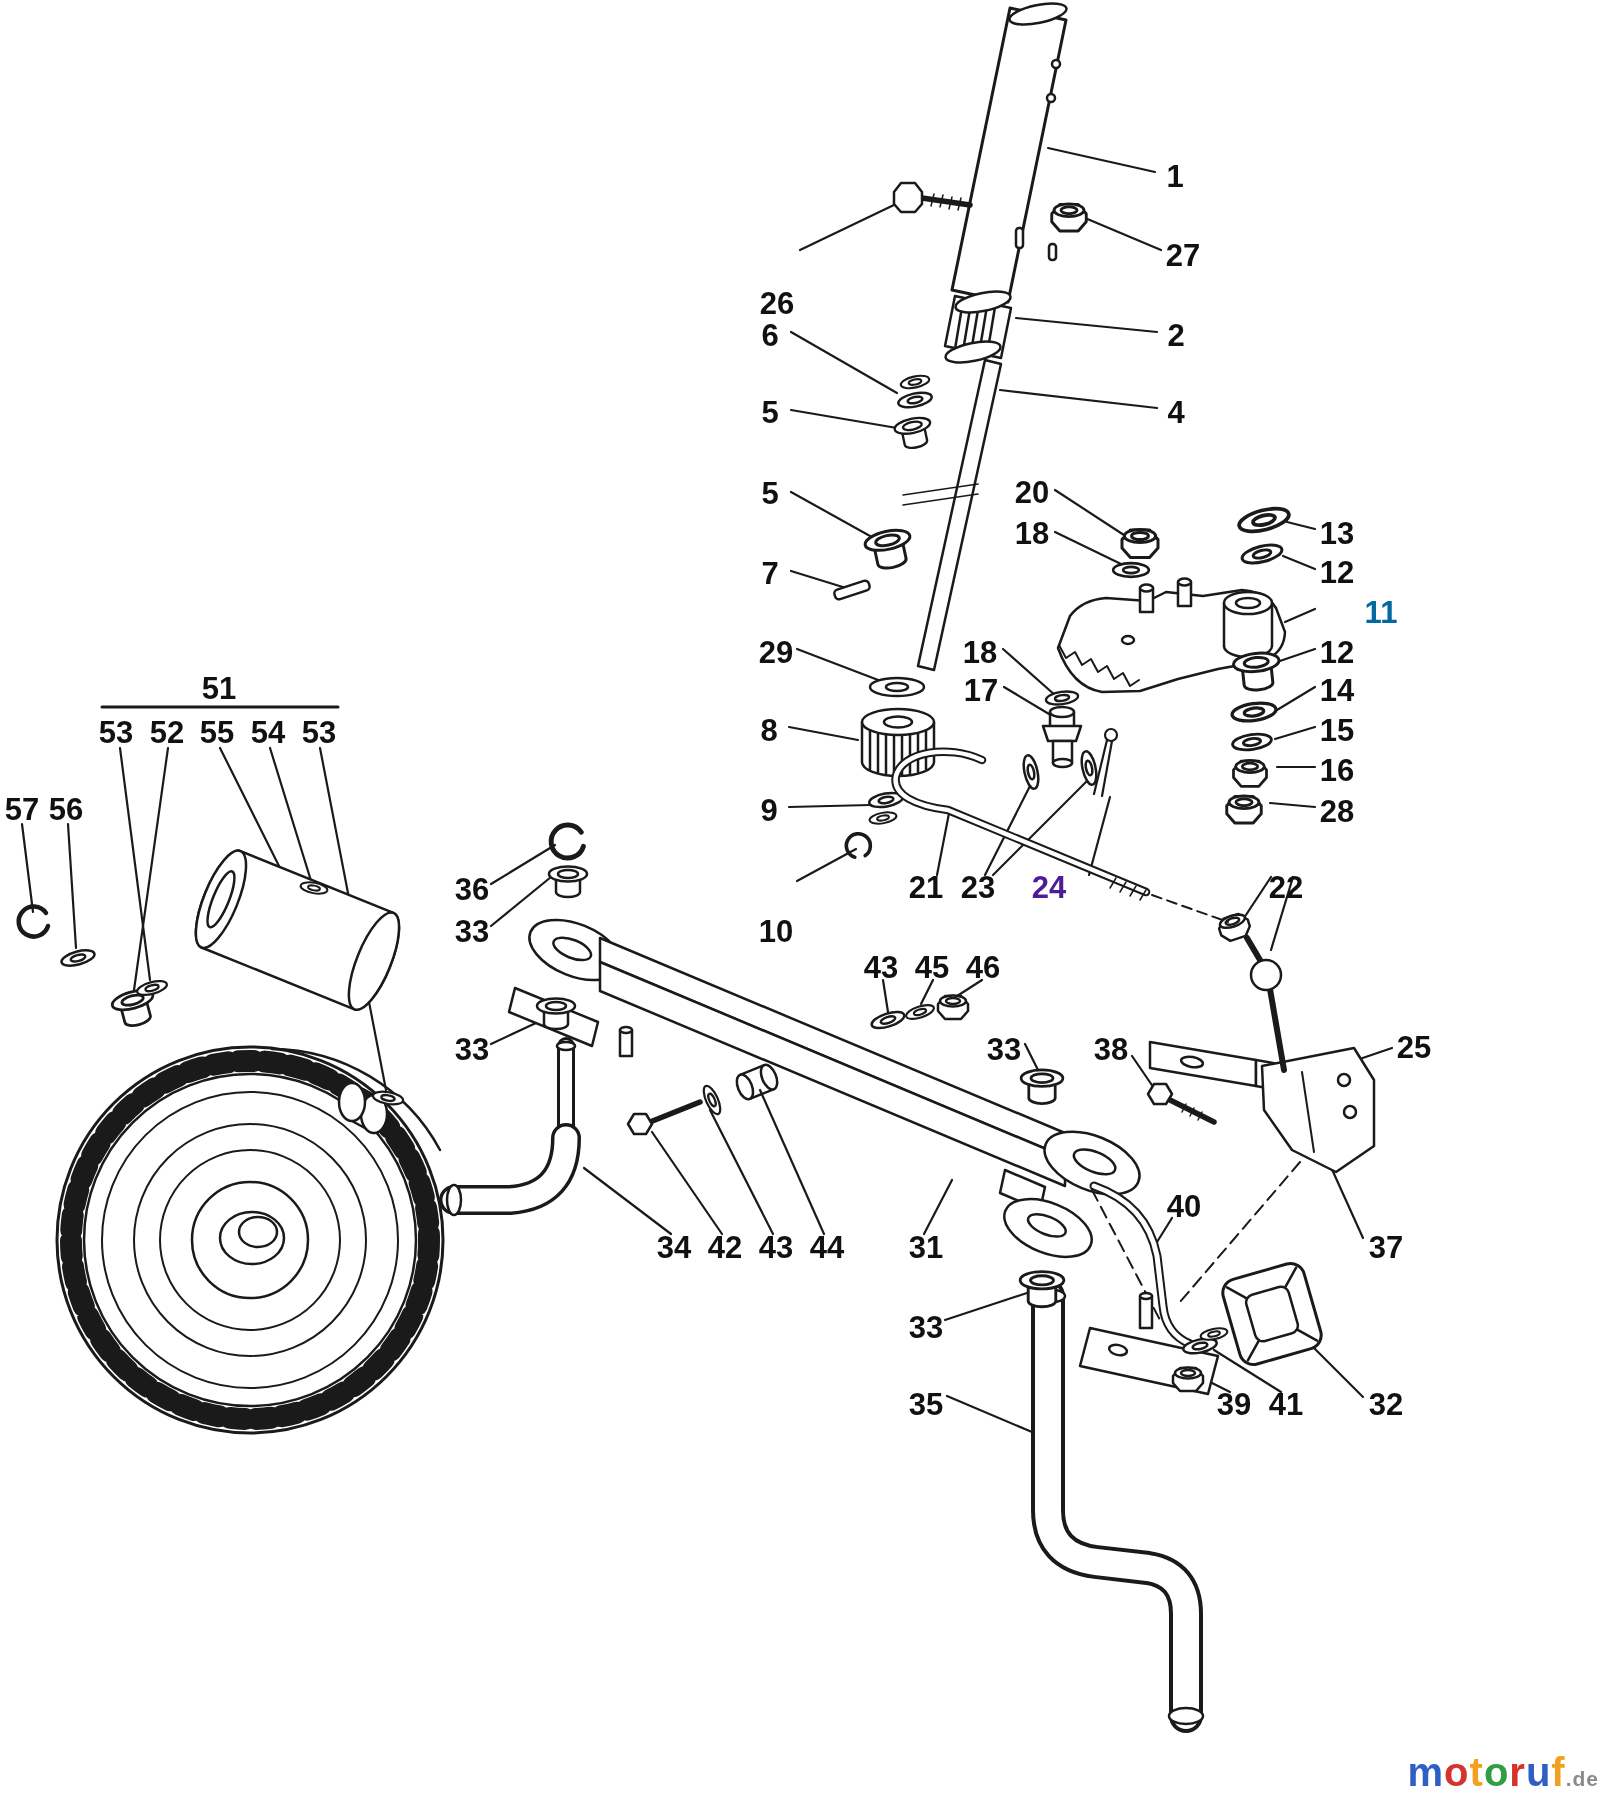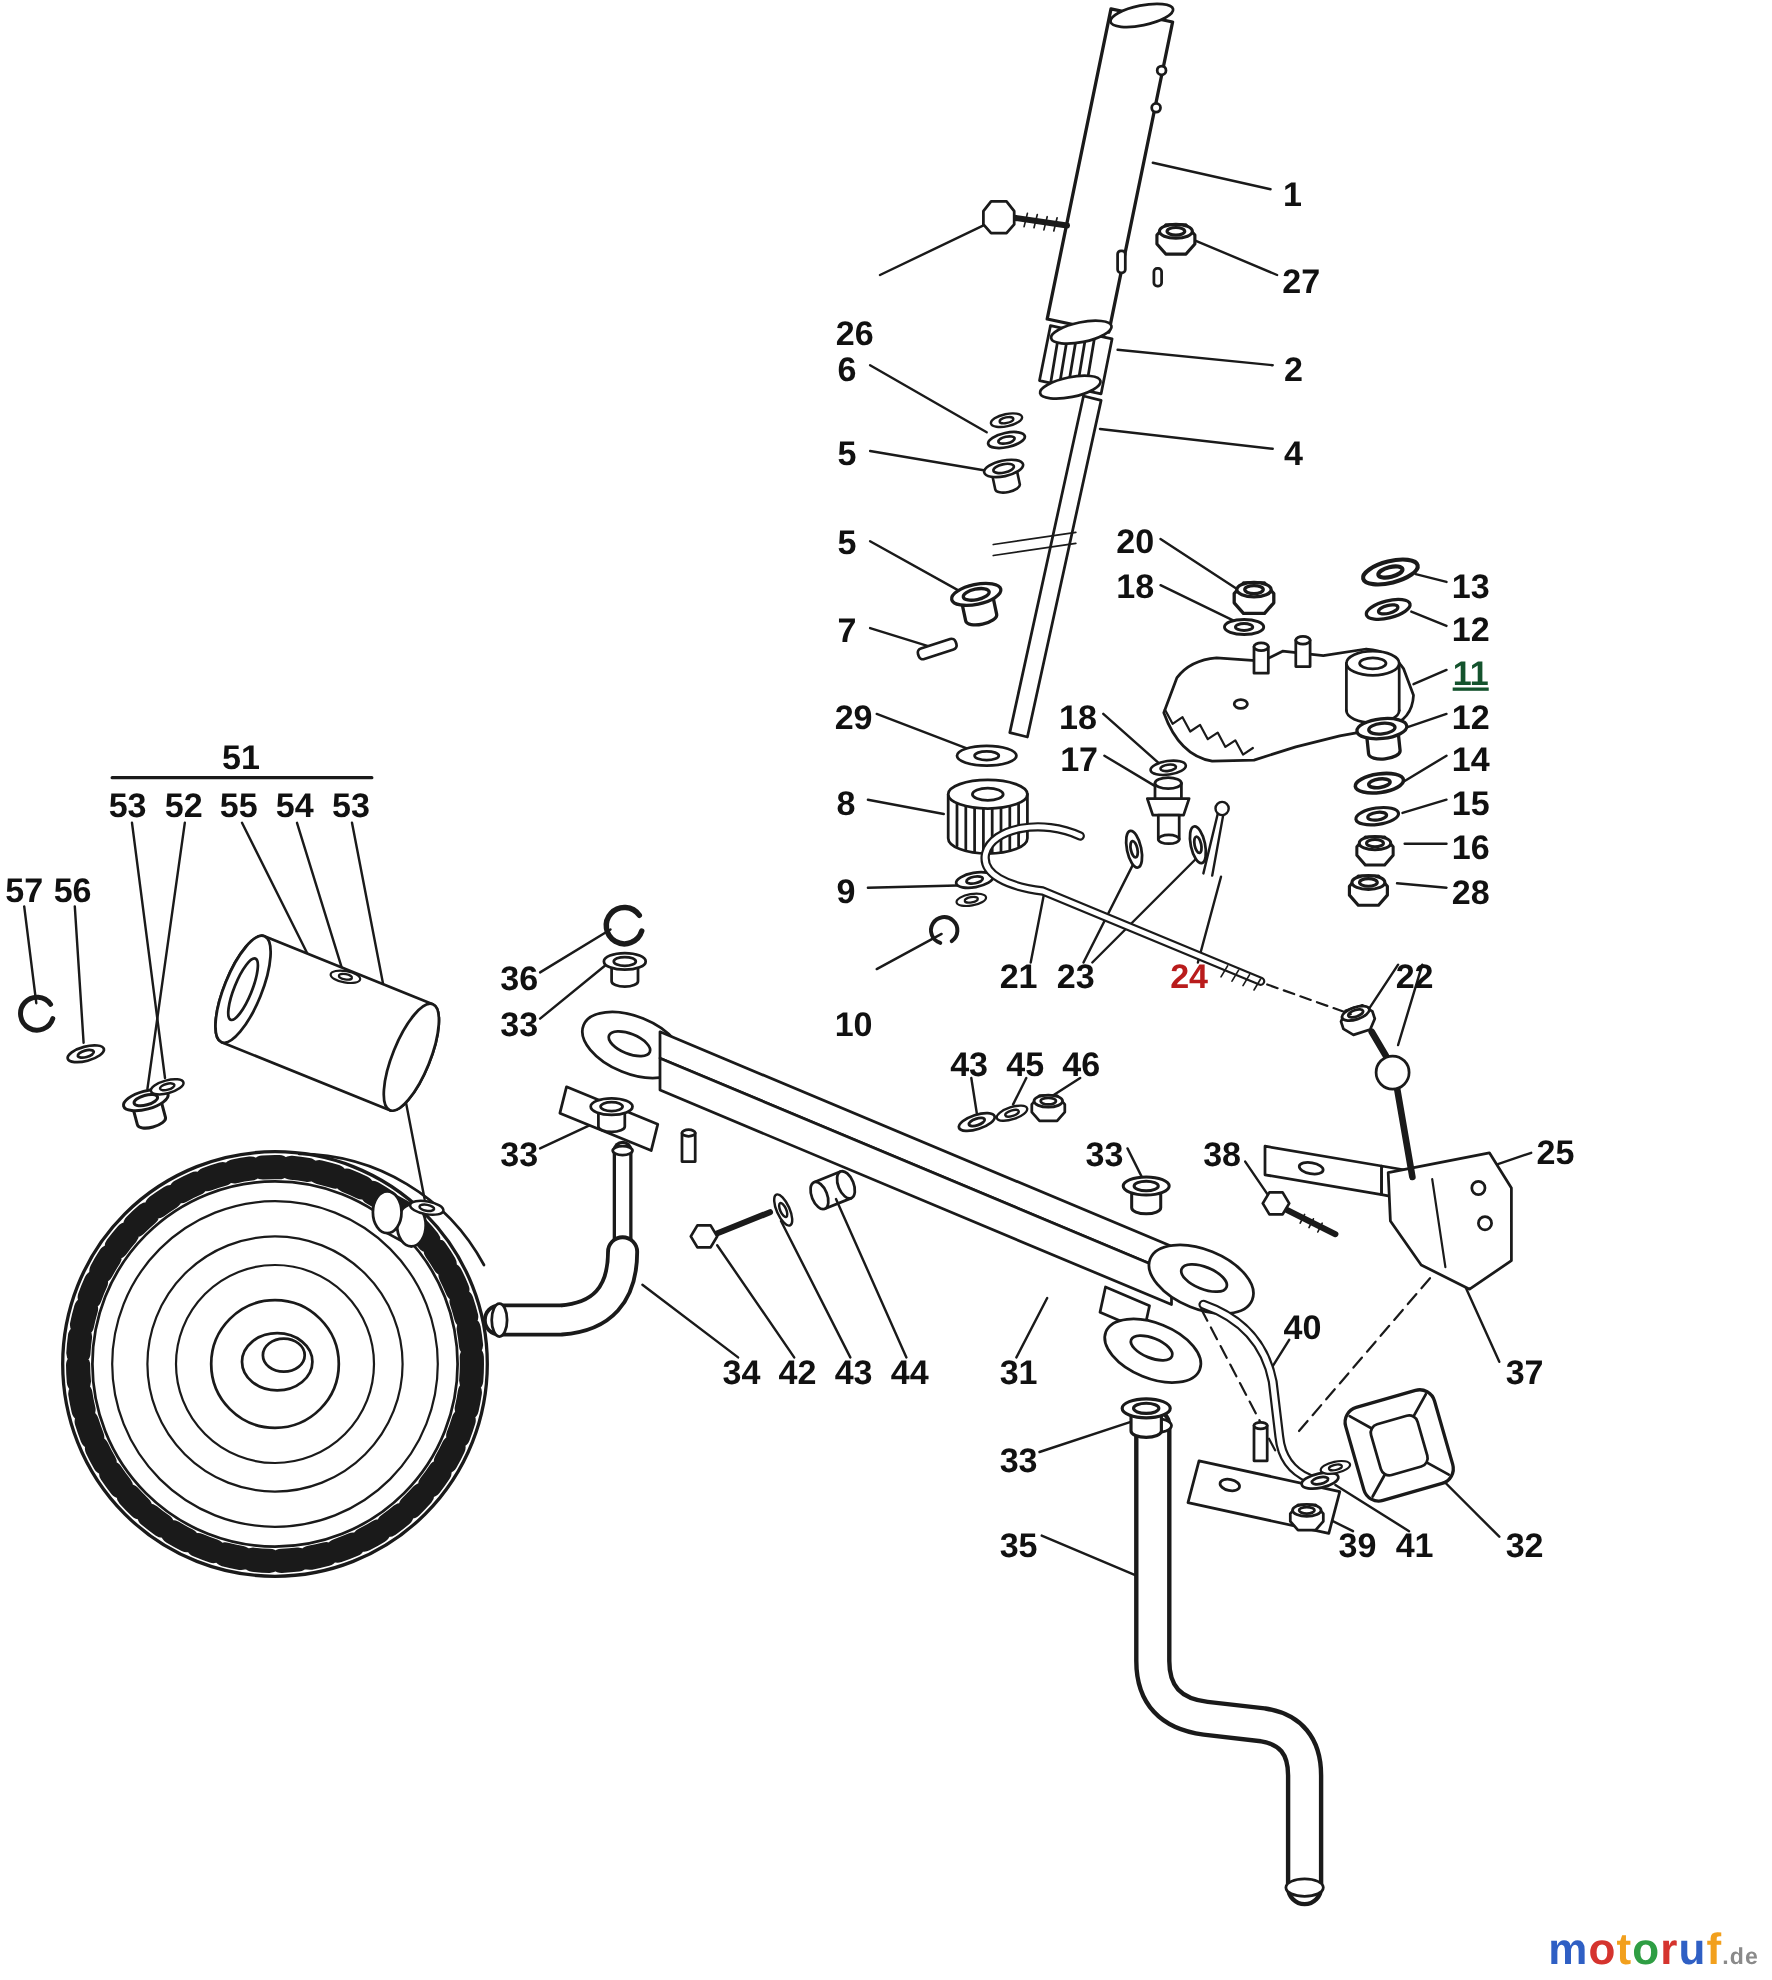--- a/index.html
+++ b/index.html
@@ -365,21 +365,21 @@
       <div class="callout" style="left: 770px; top: 336px; color: rgb(17, 17, 17);">6</div>
       <div class="callout" style="left: 1176px; top: 336px; color: rgb(17, 17, 17);">2</div>
       <div class="callout" style="left: 770px; top: 413px; color: rgb(17, 17, 17);">5</div>
       <div class="callout" style="left: 1176px; top: 413px; color: rgb(17, 17, 17);">4</div>
       <div class="callout" style="left: 770px; top: 494px; color: rgb(17, 17, 17);">5</div>
       <div class="callout" style="left: 1032px; top: 493px; color: rgb(17, 17, 17);">20</div>
       <div class="callout" style="left: 1032px; top: 534px; color: rgb(17, 17, 17);">18</div>
       <div class="callout" style="left: 1337px; top: 534px; color: rgb(17, 17, 17);">13</div>
       <div class="callout" style="left: 770px; top: 574px; color: rgb(17, 17, 17);">7</div>
       <div class="callout" style="left: 1337px; top: 573px; color: rgb(17, 17, 17);">12</div>
-      <div class="callout" style="left: 1337px; top: 613px; color: #14532d; text-decoration: underline;">11</div>
+      <div class="callout" style="left: 1381px; top: 613px; color: #0369a1;">11</div>
       <div class="callout" style="left: 776px; top: 653px; color: rgb(17, 17, 17);">29</div>
       <div class="callout" style="left: 980px; top: 653px; color: rgb(17, 17, 17);">18</div>
       <div class="callout" style="left: 1337px; top: 653px; color: rgb(17, 17, 17);">12</div>
       <div class="callout" style="left: 981px; top: 691px; color: rgb(17, 17, 17);">17</div>
       <div class="callout" style="left: 1337px; top: 691px; color: rgb(17, 17, 17);">14</div>
       <div class="callout" style="left: 769px; top: 731px; color: rgb(17, 17, 17);">8</div>
       <div class="callout" style="left: 1337px; top: 731px; color: rgb(17, 17, 17);">15</div>
       <div class="callout" style="left: 1337px; top: 771px; color: rgb(17, 17, 17);">16</div>
       <div class="callout" style="left: 769px; top: 811px; color: rgb(17, 17, 17);">9</div>
       <div class="callout" style="left: 1337px; top: 812px; color: rgb(17, 17, 17);">28</div>
@@ -388,21 +388,21 @@
       <div class="callout" style="left: 167px; top: 733px; color: rgb(17, 17, 17);">52</div>
       <div class="callout" style="left: 217px; top: 733px; color: rgb(17, 17, 17);">55</div>
       <div class="callout" style="left: 268px; top: 733px; color: rgb(17, 17, 17);">54</div>
       <div class="callout" style="left: 319px; top: 733px; color: rgb(17, 17, 17);">53</div>
       <div class="callout" style="left: 22px; top: 810px; color: rgb(17, 17, 17);">57</div>
       <div class="callout" style="left: 66px; top: 810px; color: rgb(17, 17, 17);">56</div>
       <div class="callout" style="left: 472px; top: 890px; color: rgb(17, 17, 17);">36</div>
       <div class="callout" style="left: 776px; top: 888px; color: rgb(17, 17, 17); margin-top: 44px;">10</div>
       <div class="callout" style="left: 926px; top: 888px; color: rgb(17, 17, 17);">21</div>
       <div class="callout" style="left: 978px; top: 888px; color: rgb(17, 17, 17);">23</div>
-      <div class="callout" style="left: 1081px; top: 888px; color: #b91c1c;">24</div>
+      <div class="callout" style="left: 1049px; top: 888px; color: #4c1d95;">24</div>
       <div class="callout" style="left: 1286px; top: 888px; color: rgb(17, 17, 17);">22</div>
       <div class="callout" style="left: 472px; top: 932px; color: rgb(17, 17, 17);">33</div>
       <div class="callout" style="left: 881px; top: 968px; color: rgb(17, 17, 17);">43</div>
       <div class="callout" style="left: 932px; top: 968px; color: rgb(17, 17, 17);">45</div>
       <div class="callout" style="left: 983px; top: 968px; color: rgb(17, 17, 17); text-align: center;">46</div>
       <div class="callout" style="left: 472px; top: 1050px; color: rgb(17, 17, 17);">33</div>
       <div class="callout" style="left: 1004px; top: 1050px; color: rgb(17, 17, 17);">33</div>
       <div class="callout" style="left: 1111px; top: 1050px; color: rgb(17, 17, 17);">38</div>
       <div class="callout" style="left: 1414px; top: 1048px; color: rgb(17, 17, 17);">25</div>
       <div class="callout" style="left: 1184px; top: 1207px; color: rgb(17, 17, 17);">40</div>

